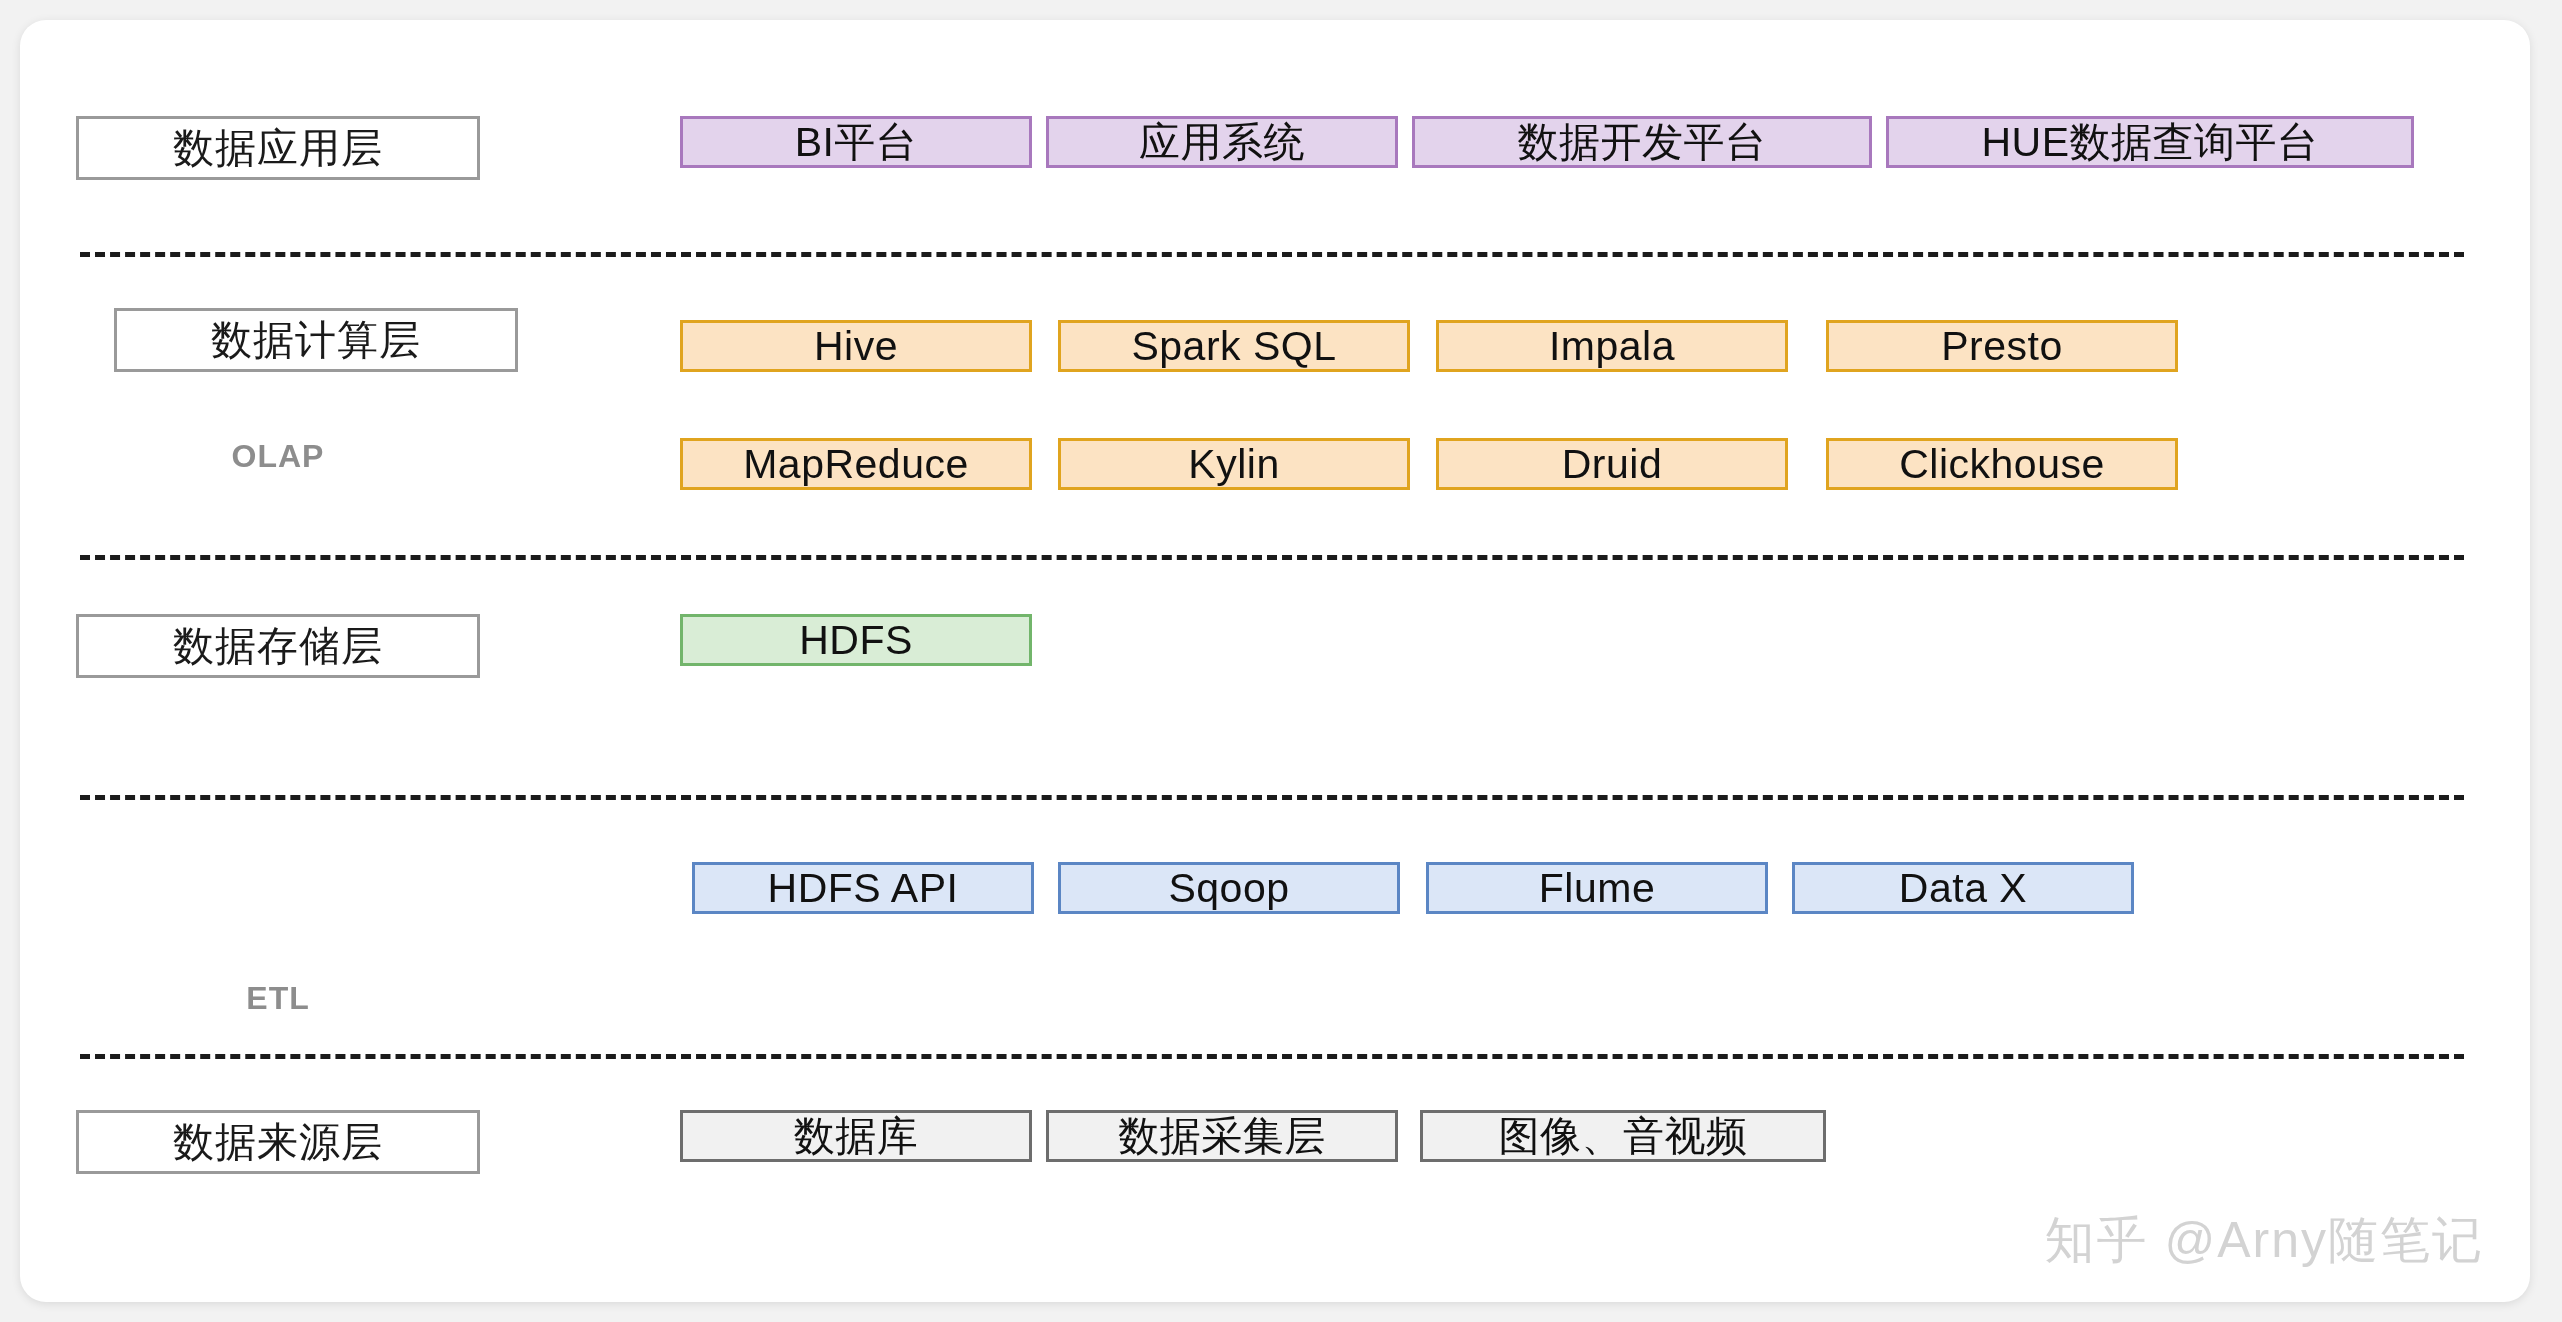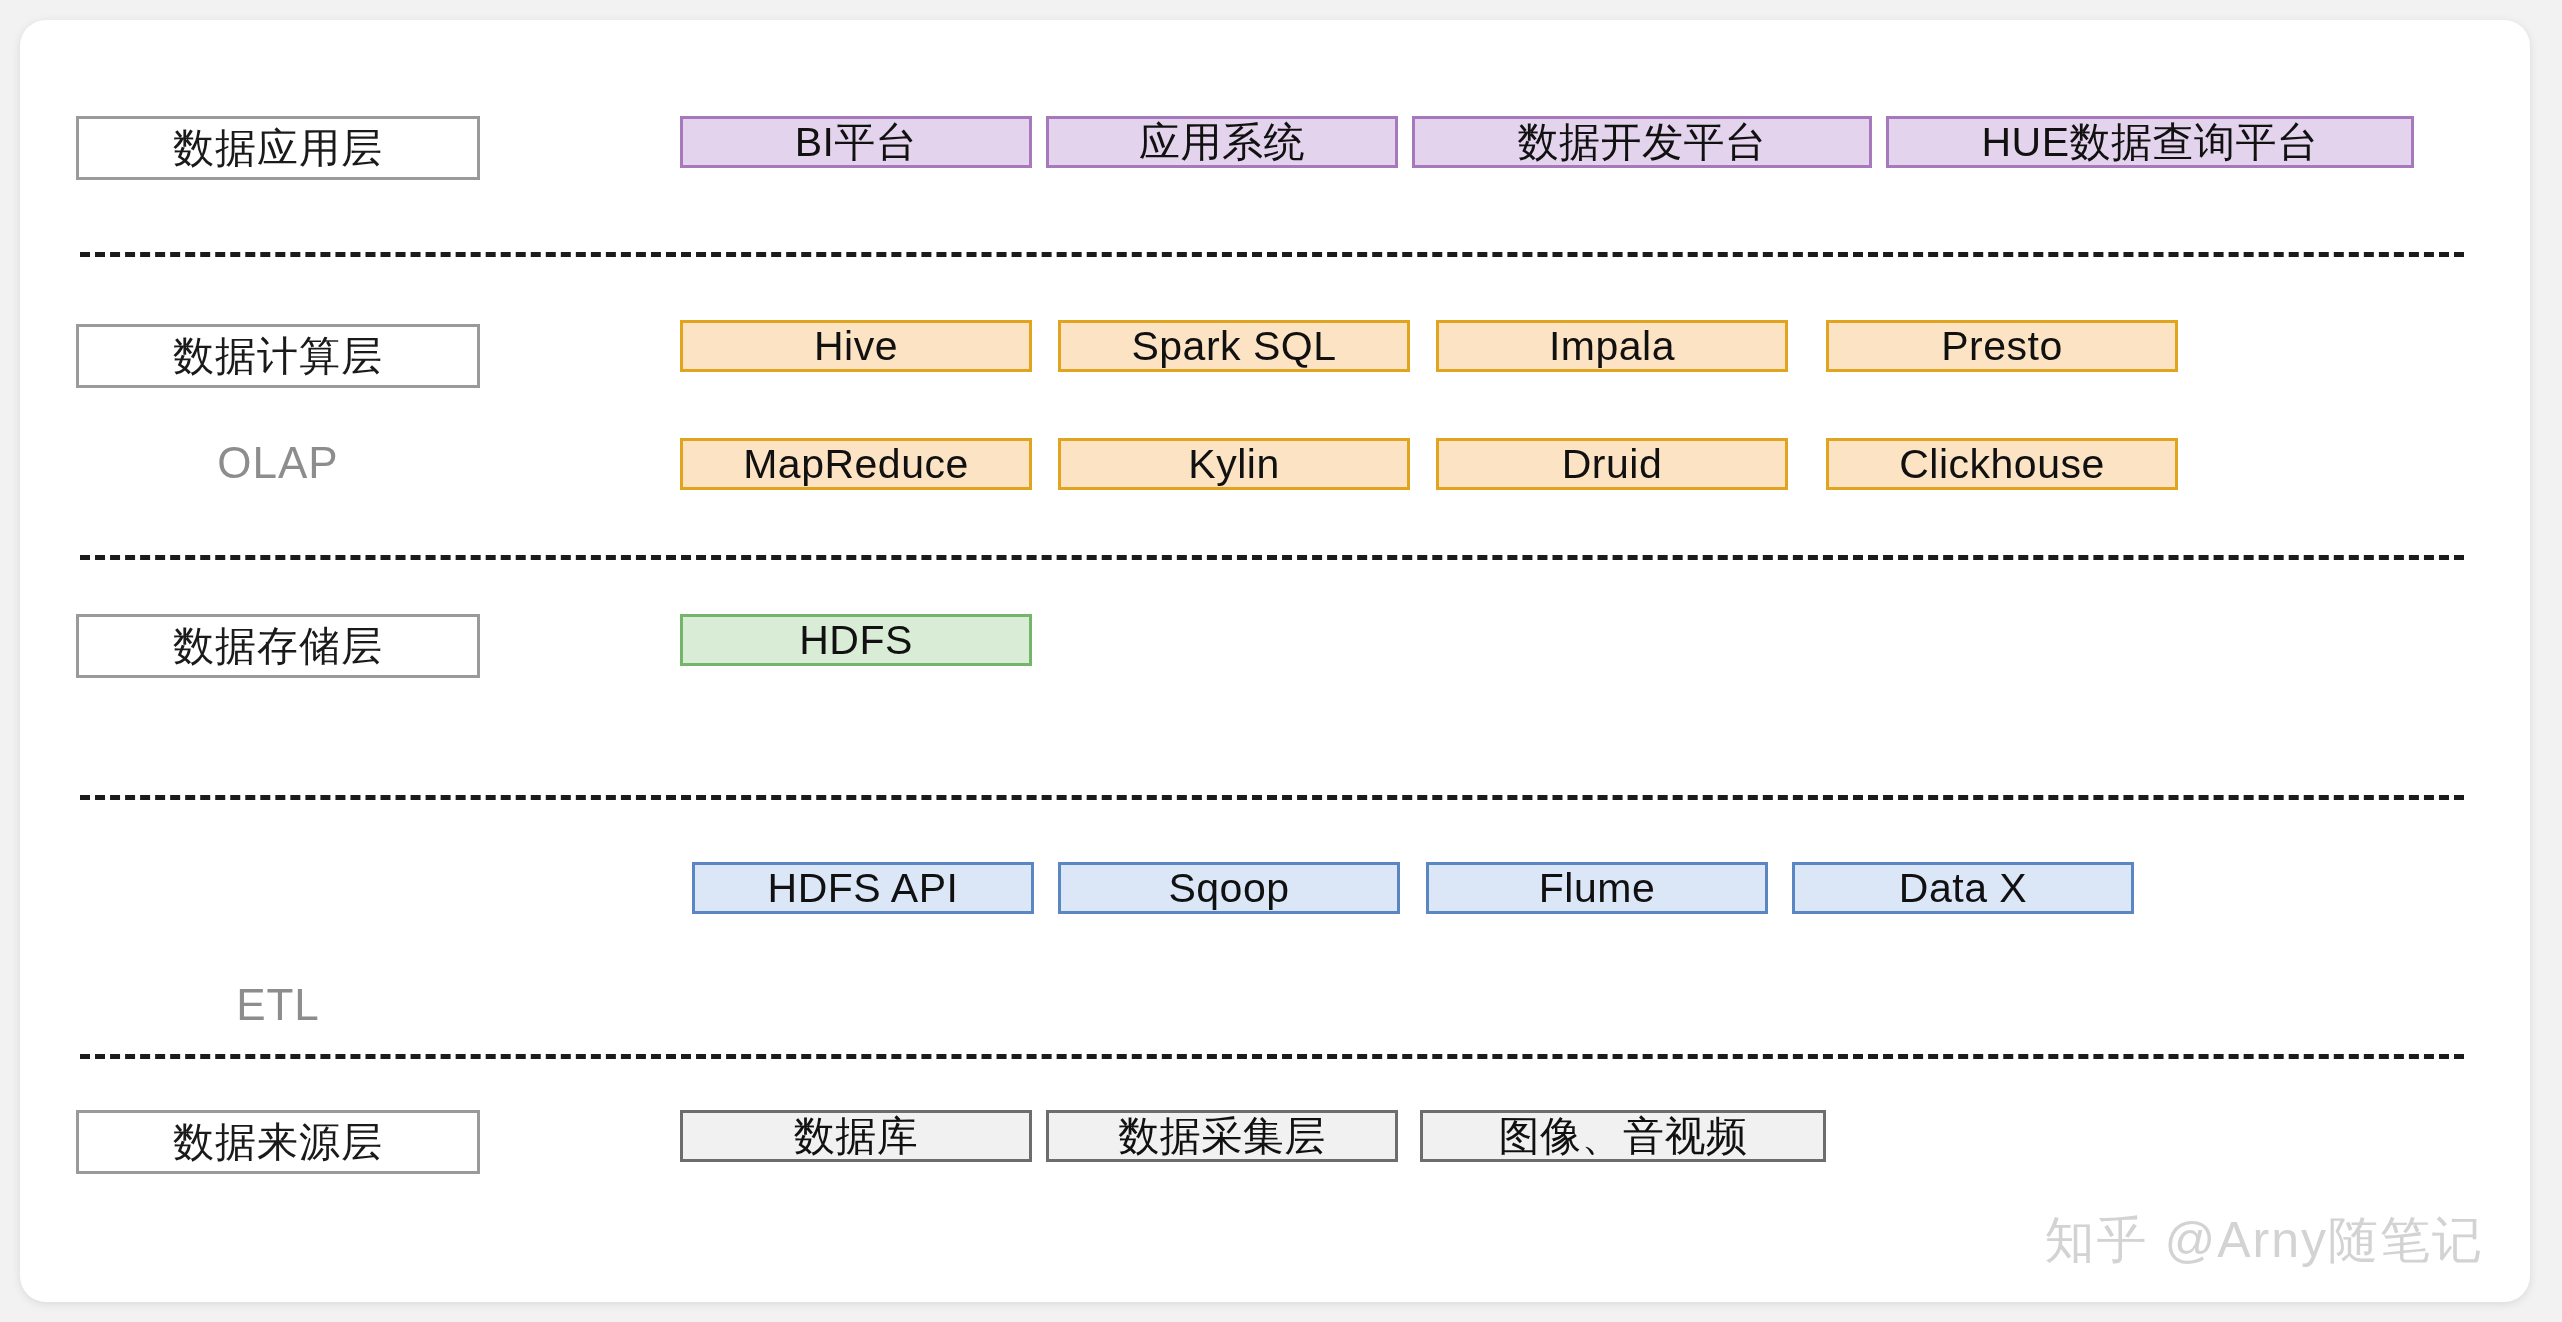--- a/index.html
+++ b/index.html
@@ -38,23 +38,24 @@
     font-size: 41px;
     color: #1a1a1a;
     letter-spacing: 1px;
   }
 
   .layer-sub {
     position: absolute;
     left: 56px;
     width: 404px;
     text-align: center;
-    font-size: 44px;
+    font-size: 32px;
     color: #8d8d8d;
     letter-spacing: 1px;
+    font-weight: bold;
   }
 
   
   .divider {
     position: absolute;
     left: 60px;
     width: 2384px;
     height: 0;
     border-top: 5px dashed #1b1b1b;
   }
@@ -96,21 +97,21 @@
 
   <div class="layer-label" style="top:96px;">数据应用层</div>
 
   <div class="node purple" style="left:660px;  top:96px; width:352px;">BI平台</div>
   <div class="node purple" style="left:1026px; top:96px; width:352px;">应用系统</div>
   <div class="node purple" style="left:1392px; top:96px; width:460px;">数据开发平台</div>
   <div class="node purple" style="left:1866px; top:96px; width:528px;">HUE数据查询平台</div>
 
   <div class="divider" style="top:232px;"></div>
 
-  <div class="layer-label" style="top:304px;">数据计算层</div>
+  <div class="layer-label" style="top:288px;margin-left:38px;">数据计算层</div>
   <div class="layer-sub" style="top:418px;">OLAP</div>
 
   <div class="node orange" style="left:660px;  top:300px; width:352px;">Hive</div>
   <div class="node orange" style="left:1038px; top:300px; width:352px;">Spark SQL</div>
   <div class="node orange" style="left:1416px; top:300px; width:352px;">Impala</div>
   <div class="node orange" style="left:1806px; top:300px; width:352px;">Presto</div>
 
   <div class="node orange" style="left:660px;  top:418px; width:352px;">MapReduce</div>
   <div class="node orange" style="left:1038px; top:418px; width:352px;">Kylin</div>
   <div class="node orange" style="left:1416px; top:418px; width:352px;">Druid</div>

